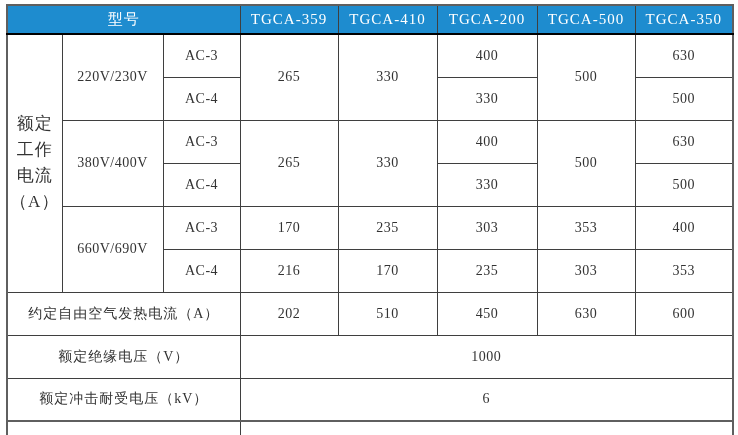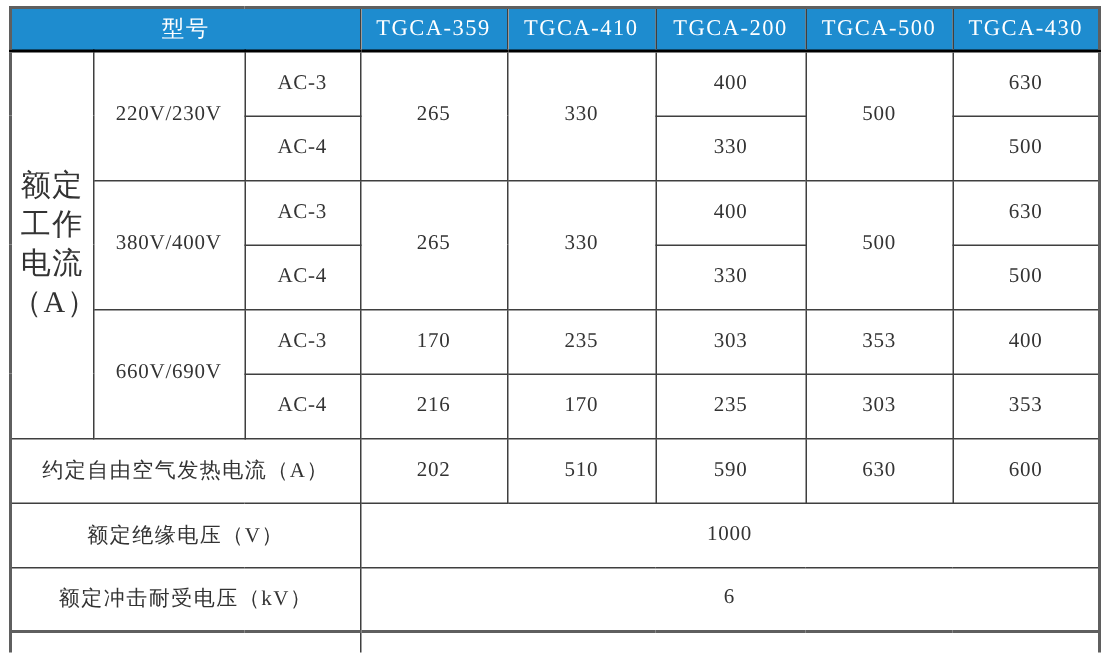--- a/index.html
+++ b/index.html
@@ -42,21 +42,21 @@
     background:var(--header-bg);
     color:var(--header-text);
     height:27px;
     font-size:15px;
     letter-spacing:1px;
     border-bottom:2px solid #000000;
   }
   .spec-table tbody tr.r{height:43px;}
   .cjk{font-size:15px;letter-spacing:1px;}
   .num{font-size:14px;letter-spacing:0.5px;}
-  .vlabel{line-height:26px;font-size:20px;letter-spacing:1px;}
+  .vlabel{line-height:26px;font-size:17px;letter-spacing:1px;}
   tr.partial-row td{
     height:24px;
     border-top:2px solid var(--outer-border);
   }
 </style>
 </head>
 <body>
 
 <div class="table-wrap">
   <table class="spec-table">
@@ -70,21 +70,21 @@
       <col style="width:98px">
       <col style="width:98px">
     </colgroup>
     <thead>
       <tr>
         <th colspan="3">型号</th>
         <th>TGCA-359</th>
         <th>TGCA-410</th>
         <th>TGCA-200</th>
         <th>TGCA-500</th>
-        <th>TGCA-430</th>
+        <th>TGCA-350</th>
       </tr>
     </thead>
     <tbody>
 
       <tr class="r">
         <td rowspan="6">
           <div class="vlabel">额定</div>
           <div class="vlabel">工作</div>
           <div class="vlabel">电流</div>
           <div class="vlabel">（A）</div>
@@ -133,21 +133,21 @@
         <td class="num">170</td>
         <td class="num">235</td>
         <td class="num">303</td>
         <td class="num">353</td>
       </tr>
 
       <tr class="r">
         <td colspan="3" class="cjk">约定自由空气发热电流（A）</td>
         <td class="num">202</td>
         <td class="num">510</td>
-        <td class="num">590</td>
+        <td class="num">450</td>
         <td class="num">630</td>
         <td class="num">600</td>
       </tr>
 
       <tr class="r">
         <td colspan="3" class="cjk">额定绝缘电压（V）</td>
         <td colspan="5" class="num">1000</td>
       </tr>
 
       <tr class="r">

